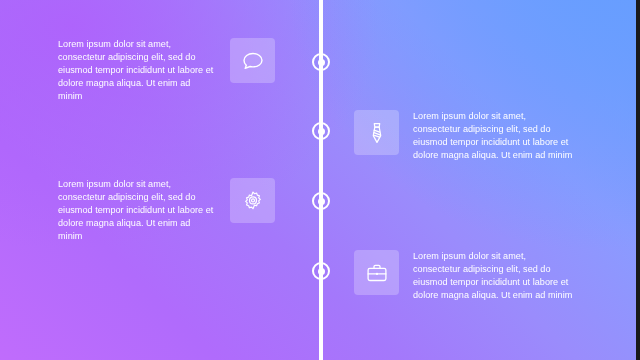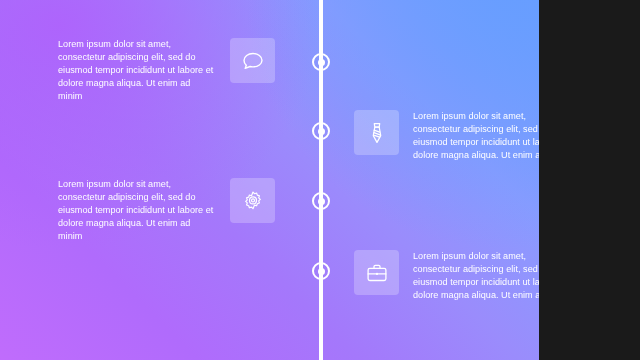--- a/index.html
+++ b/index.html
@@ -3,33 +3,32 @@
 <meta charset="utf-8">
 <style>
   html, body {
     margin: 0;
     padding: 0;
     background: #1a1a1a;
   }
 
   #stage {
     position: relative;
-    width: 507px;
+    width: 636px;
     height: 360px;
     overflow: hidden;
     font-family: "Liberation Sans", sans-serif;
     background:
       linear-gradient(45deg,
         #c06cfc 0%,
         #b06bfc 22%,
         #a478fb 40%,
         #9a8cfc 58%,
         #8a9bff 76%,
         #6b9eff 100%);
-    padding-left: 32px;
   }
 
   
   #stage::before {
     content: "";
     position: absolute;
     left: -10%;
     top: -20%;
     width: 70%;
     height: 90%;

